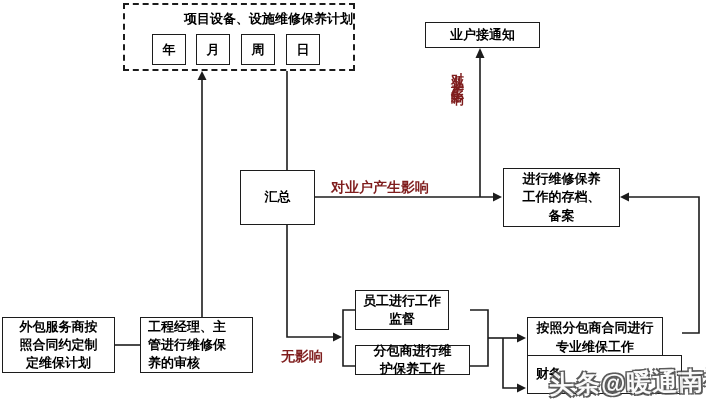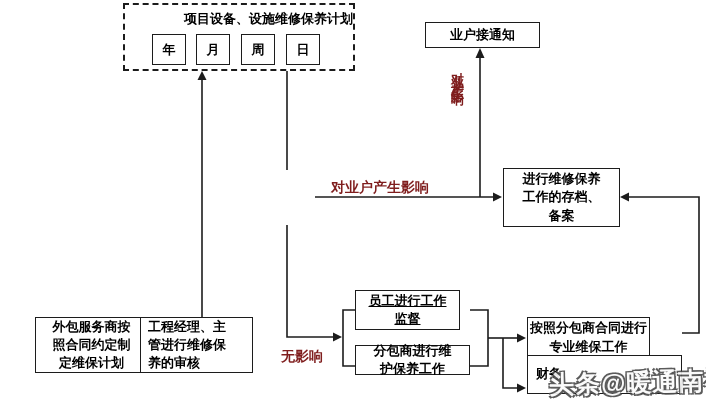--- a/index.html
+++ b/index.html
@@ -86,40 +86,41 @@
   <div class="dashed-group">
     <div class="dashed-title">项目设备、设施维修保养计划</div>
     <div class="period-box" style="left:27px;">年</div>
     <div class="period-box" style="left:71px;">月</div>
     <div class="period-box" style="left:116px;">周</div>
     <div class="period-box" style="left:161px;">日</div>
   </div>
 
   <div class="node" style="left:425px; top:22px; width:115px; height:26px;">业户接通知</div>
 
+  <div class="node" style="left:240px; top:170px; width:75px; height:55px; font-size:13px;">汇总</div>
 
   <div class="node" style="left:503px; top:168px; width:117px; height:59px;">进行维修保养
 工作的存档、
 备案</div>
 
-  <div class="node" style="left:2px; top:317px; width:113px; height:56px;margin-left:33px;">外包服务商按
+  <div class="node" style="left:2px; top:317px; width:113px; height:56px;">外包服务商按
 照合同约定制
 定维保计划</div>
 
   <div class="node" id="node-manager" style="left:140px; top:317px; width:113px; height:56px;">工程经理、主
 管进行维修保
 养的审核</div>
 
-  <div class="node" style="left:355px; top:290px; width:105px; height:40px;text-decoration:underline;">员工进行工作
+  <div class="node" style="left:355px; top:290px; width:94px; height:40px;">员工进行工作
 监督</div>
 
   <div class="node" style="left:355px; top:345px; width:115px; height:30px;">分包商进行维
 护保养工作</div>
 
-  <div class="node" style="left:527px; top:317px; width:123px; height:41px;">按照分包商合同进行
+  <div class="node" style="left:527px; top:317px; width:136px; height:41px;">按照分包商合同进行
 专业维保工作</div>
 
   <div class="node" id="node-finance" style="left:527px; top:355px; width:155px; height:39px;">财务</div>
 
   <div class="red-label red-vertical" style="left:448px; top:62px; height:125px;">对业户产生影响</div>
 
   <div class="red-label" style="left:331px; top:179px; font-size:14px;">对业户产生影响</div>
 
   <div class="red-label" style="left:281px; top:348px; font-size:14px;">无影响</div>
 

